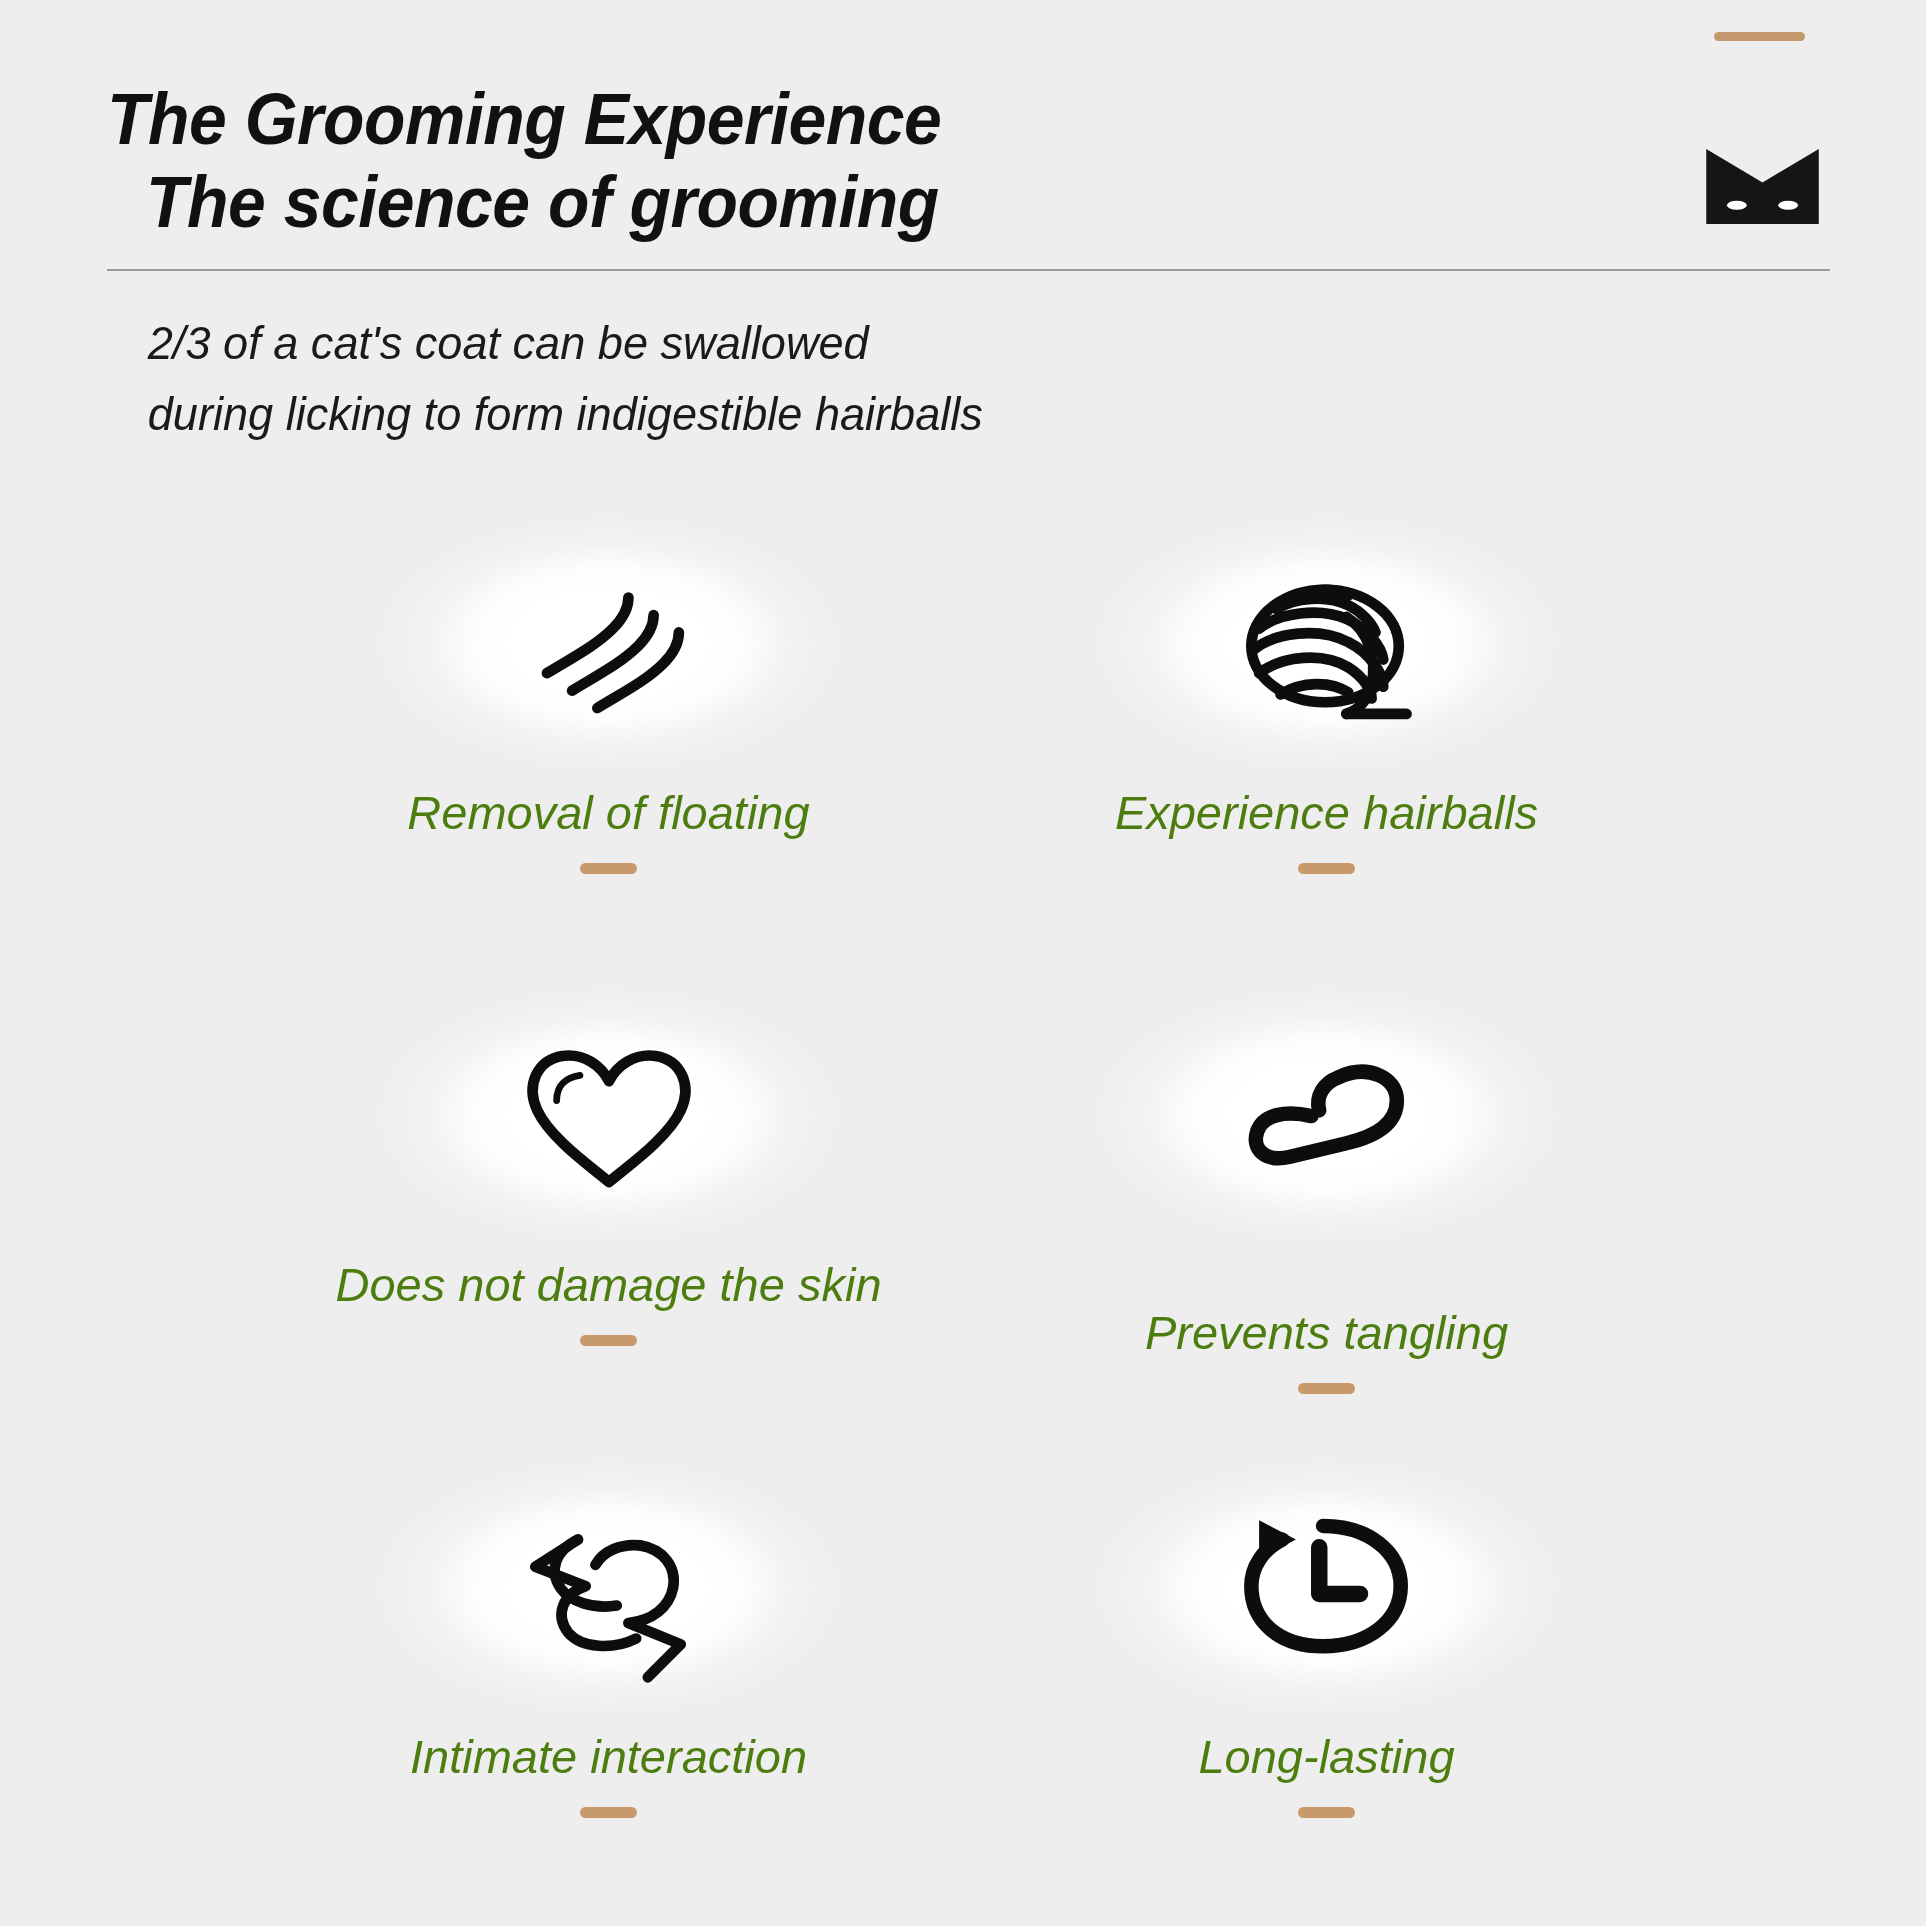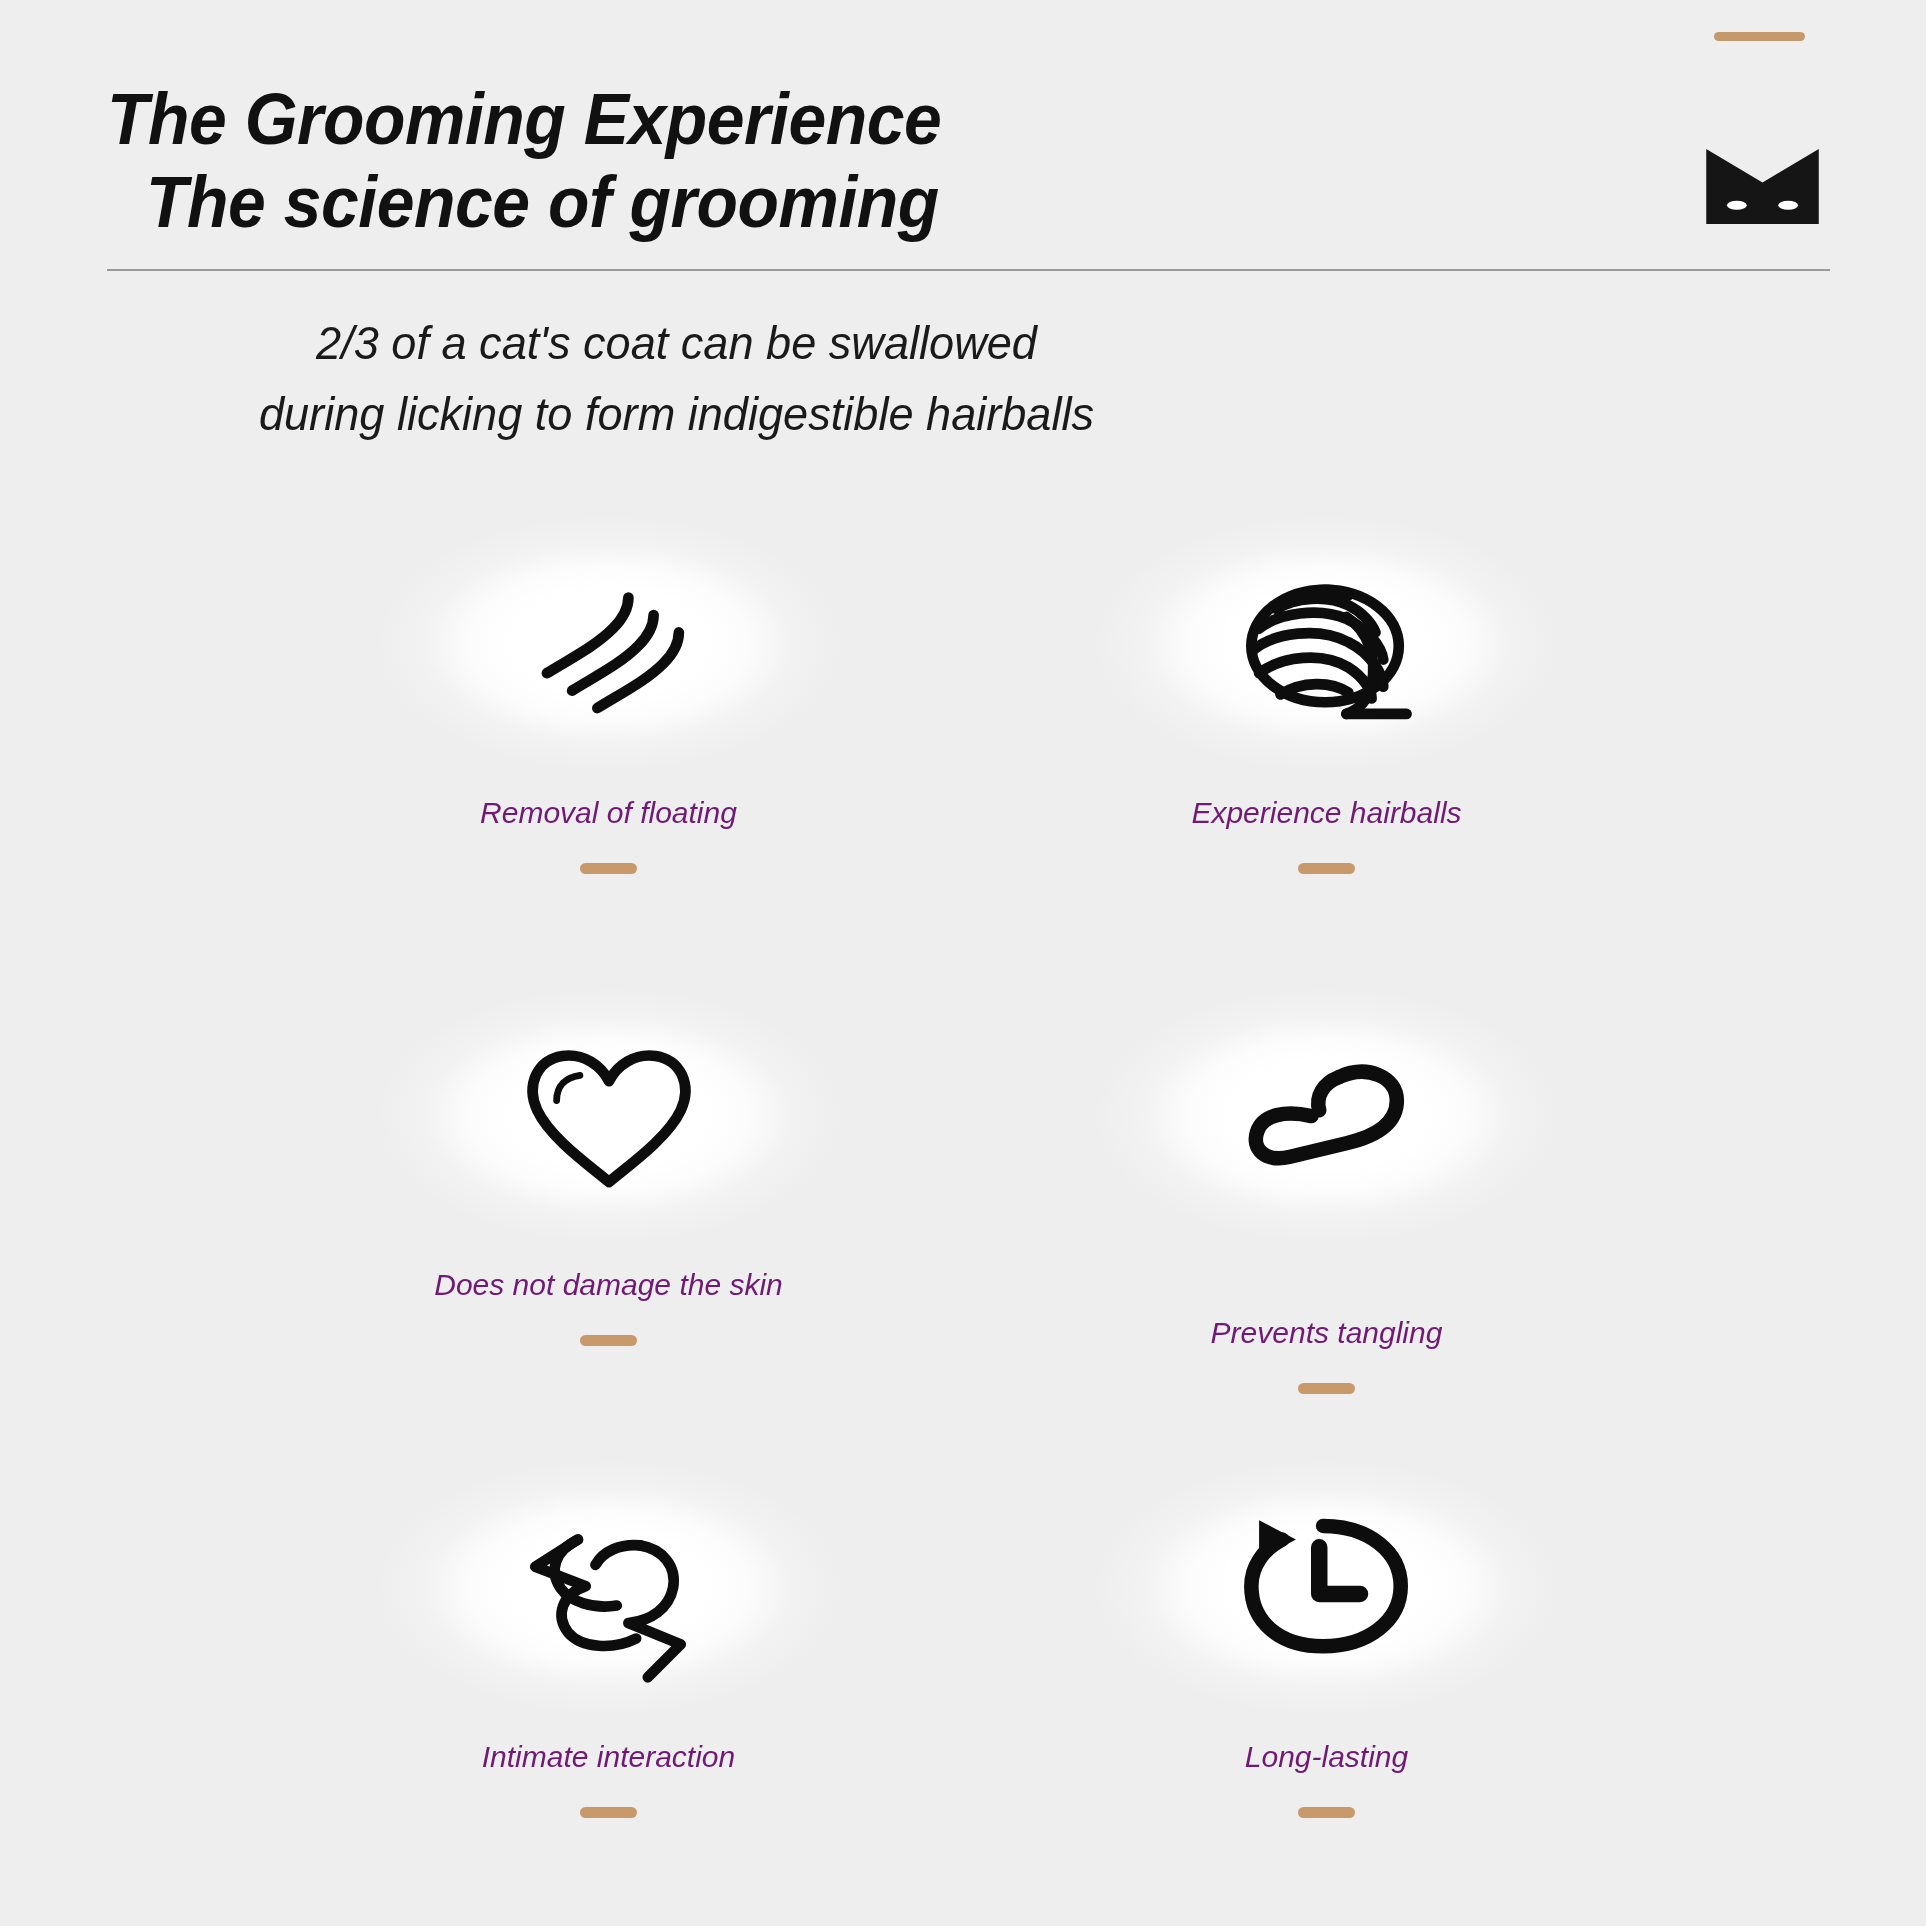--- a/index.html
+++ b/index.html
@@ -85,24 +85,23 @@
     left: 107px;
     top: 269px;
     width: 1723px;
     height: 2px;
     background: #9a9a9a;
   }
 
   
   .subtitle {
     position: absolute;
-    left: 107px;
+    left: 125px;
     top: 307px;
     width: 1139px;
-    text-align: center;
   }
   .subtitle-line {
     font-family: "Liberation Sans Narrow", "Liberation Sans", sans-serif;
     font-style: italic;
     font-weight: normal;
     font-size: 47px;
     line-height: 71px;
     color: #1a1a1a;
     white-space: nowrap;
     transform: scaleX(0.96);
@@ -159,23 +158,23 @@
   .icon-holder svg { display: block; }
 
   .cell-label {
     position: absolute;
     left: 0;
     top: 269px;
     width: 693px;
     text-align: center;
     font-family: "Liberation Sans Narrow", "Liberation Sans", sans-serif;
     font-style: italic;
-    font-size: 30px;
+    font-size: 47px;
     line-height: 57px;
-    color: #701a75;
+    color: #4d7c0f;
     white-space: nowrap;
   }
   .cell-label.lower { top: 317px; }
 
   .label-underline {
     position: absolute;
     left: 50%;
     top: 348px;
     width: 57px;
     height: 11px;

